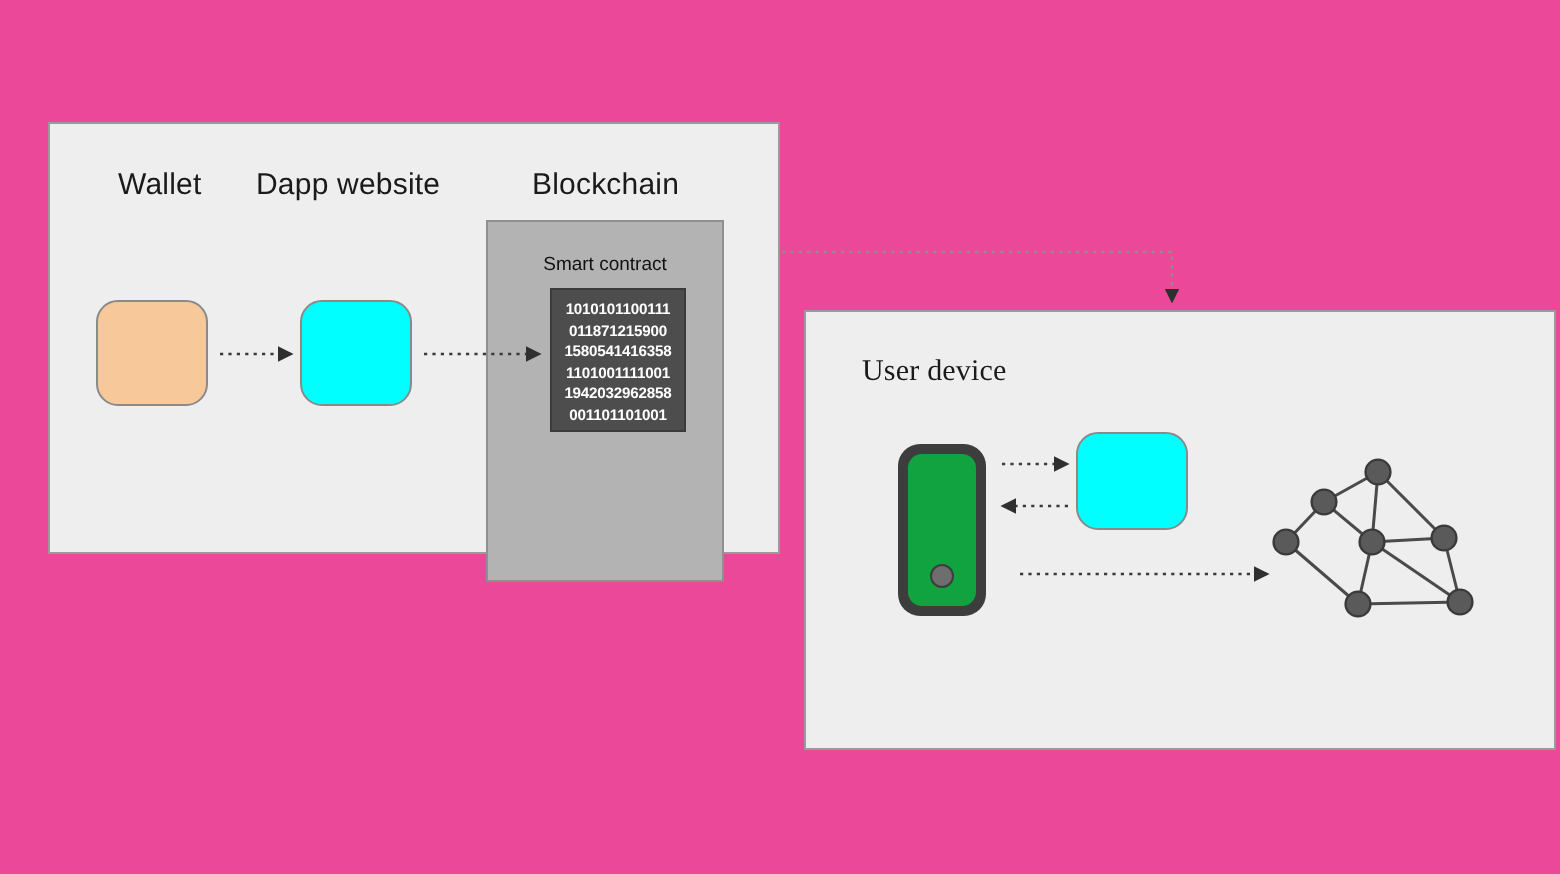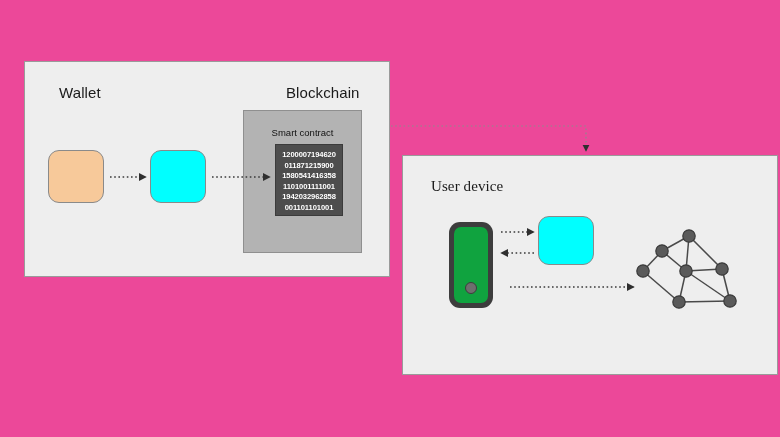--- a/index.html
+++ b/index.html
@@ -145,30 +145,31 @@
   }
 </style>
 </head>
 <body>
 
 <div id="canvas">
 
   <div class="panel" id="panel-dapp"></div>
 
   <div class="panel-heading" style="left:59px; top:84px;">Wallet</div>
-  <div class="panel-heading" style="left:266px; top:84px;margin-left:20px;">Blockchain</div>
+  <div class="panel-heading" style="left:128px; top:84px;">Dapp website</div>
+  <div class="panel-heading" style="left:266px; top:84px;">Blockchain</div>
 
   <div class="node-box node-wallet" style="left:48px; top:150px; width:56px; height:53px;"></div>
 
   <div class="node-box node-cyan" style="left:150px; top:150px; width:56px; height:53px;"></div>
 
-  <div id="blockchain-box" style="left:243px; top:110px; width:119px; height:143px;">
+  <div id="blockchain-box" style="left:243px; top:110px; width:119px; height:181px;">
     <div id="smart-contract-label">Smart contract</div>
     <div id="smart-contract-code">
-      <div class="code-line">1200007194620</div>
+      <div class="code-line">1010101100111</div>
       <div class="code-line">011871215900</div>
       <div class="code-line">1580541416358</div>
       <div class="code-line">1101001111001</div>
       <div class="code-line">1942032962858</div>
       <div class="code-line">001101101001</div>
     </div>
   </div>
 
   <div class="panel" id="panel-mobile"></div>
 

